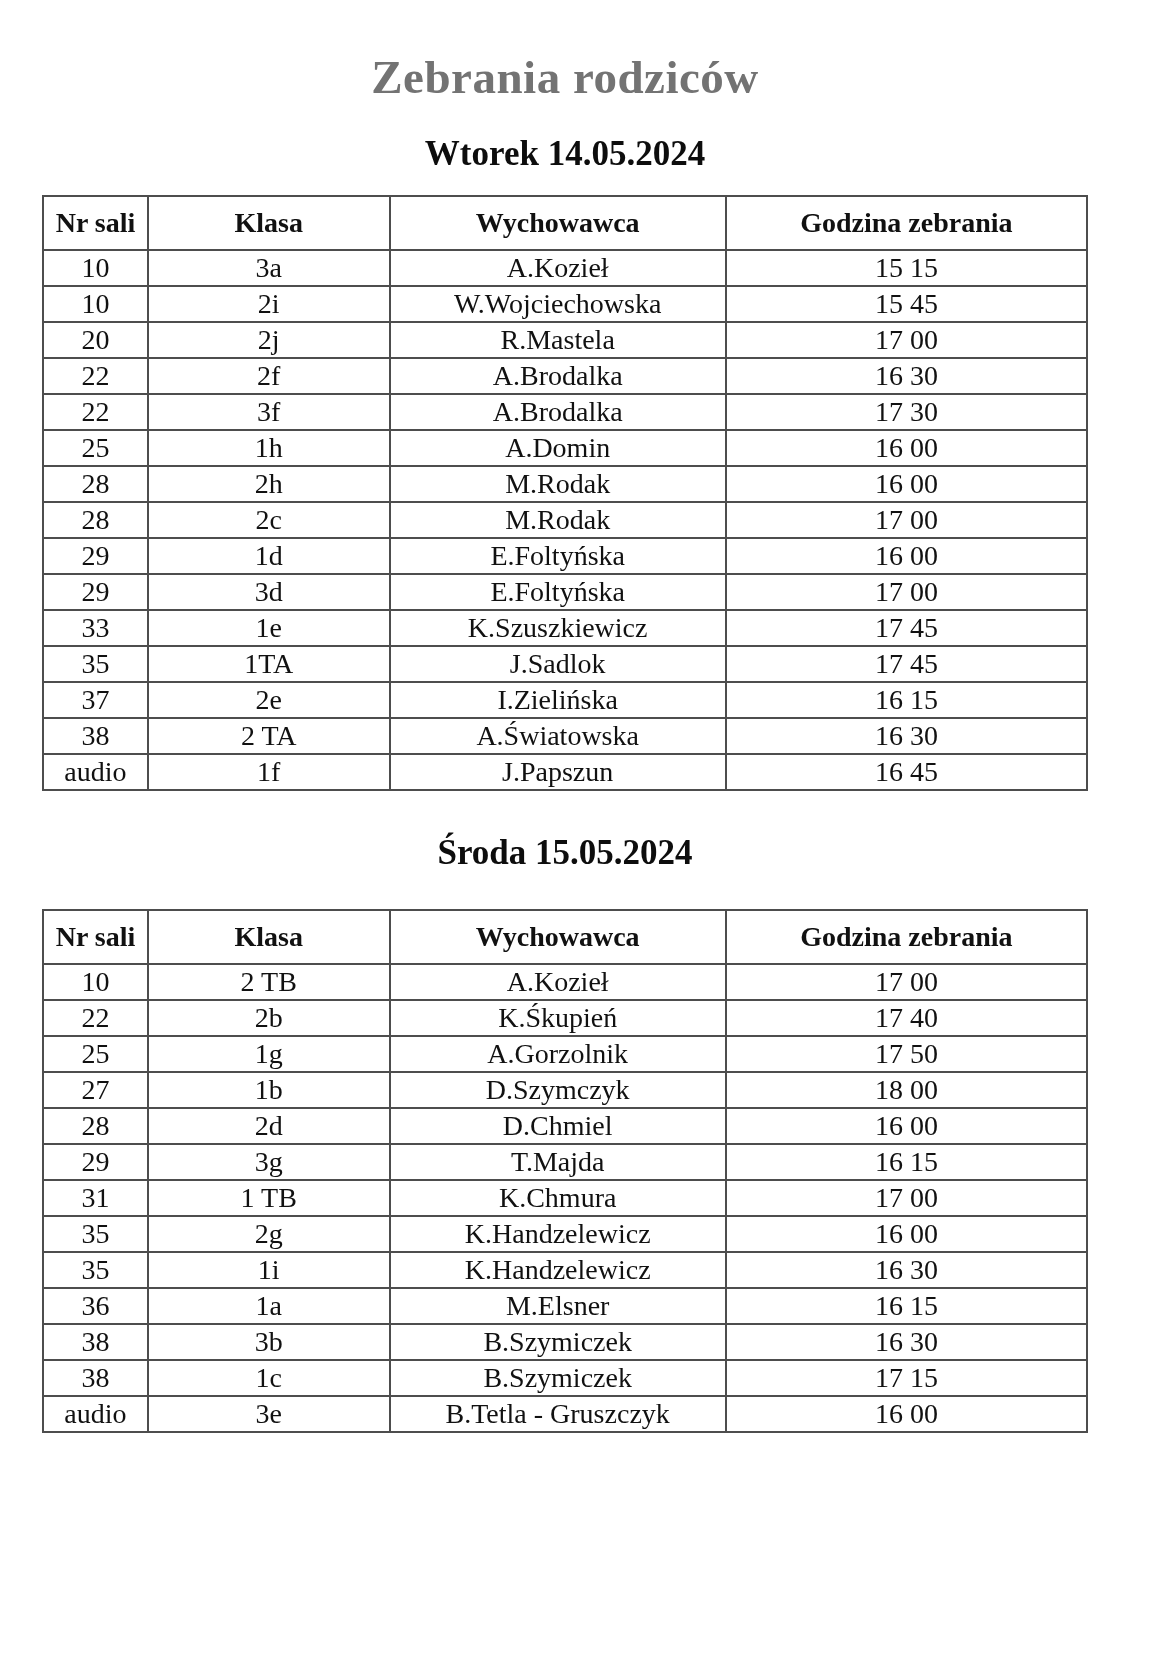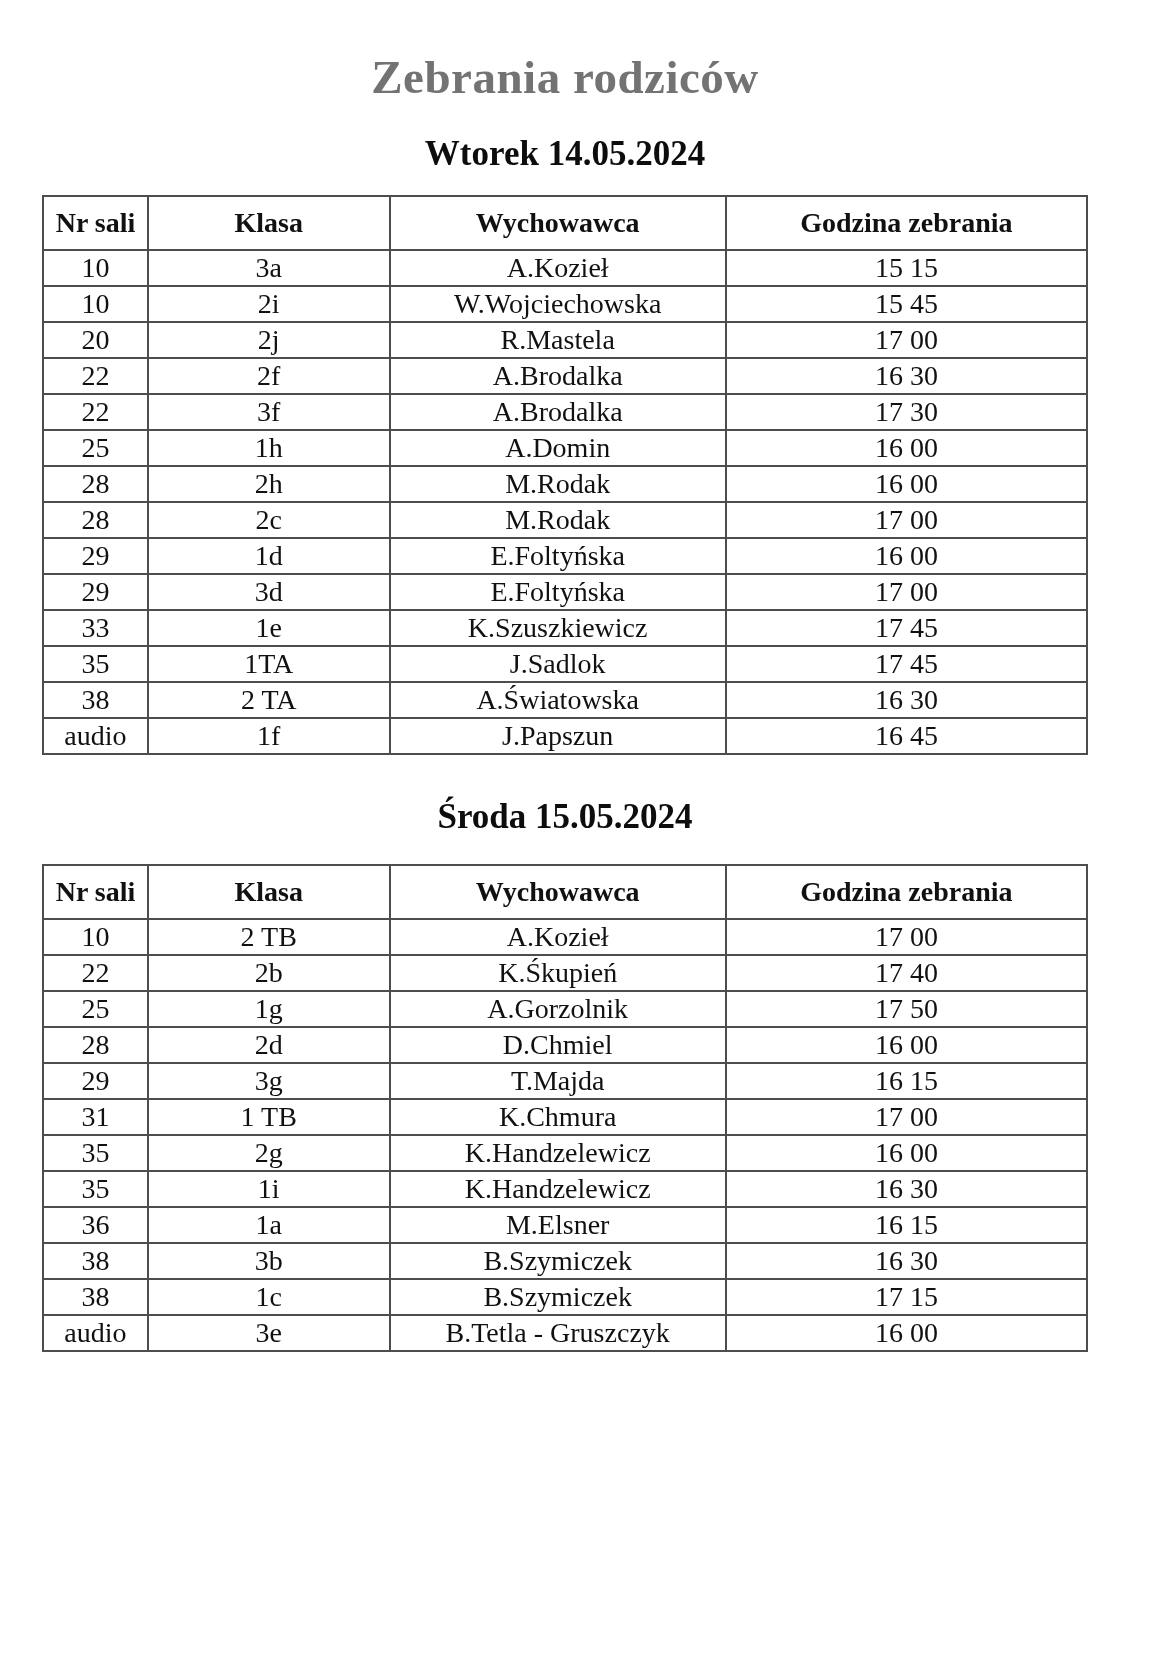--- a/index.html
+++ b/index.html
@@ -33,21 +33,21 @@
     font-weight: bold;
     color: #0d0d0d;
     margin: 0;
   }
   .day-heading.first {
     margin-top: 30px;
     margin-bottom: 21px;
   }
   .day-heading.second {
     margin-top: 42px;
-    margin-bottom: 27px;
+    margin-bottom: 36px;
   }
   table.schedule {
     width: 1046px;
     border-collapse: collapse;
     table-layout: fixed;
   }
   table.schedule th,
   table.schedule td {
     border: 2px solid #4d4d4d;
     text-align: center;
@@ -163,20 +163,26 @@
             <td>K.Szuszkiewicz</td>
             <td>17 45</td>
           </tr>
           <tr>
             <td>35</td>
             <td>1TA</td>
             <td>J.Sadlok</td>
             <td>17 45</td>
           </tr>
           <tr>
+            <td>37</td>
+            <td>2e</td>
+            <td>I.Zielińska</td>
+            <td>16 15</td>
+          </tr>
+          <tr>
             <td>38</td>
             <td>2 TA</td>
             <td>A.Światowska</td>
             <td>16 30</td>
           </tr>
           <tr>
             <td>audio</td>
             <td>1f</td>
             <td>J.Papszun</td>
             <td>16 45</td>
@@ -216,20 +222,26 @@
             <td>K.Śkupień</td>
             <td>17 40</td>
           </tr>
           <tr>
             <td>25</td>
             <td>1g</td>
             <td>A.Gorzolnik</td>
             <td>17 50</td>
           </tr>
           <tr>
+            <td>27</td>
+            <td>1b</td>
+            <td>D.Szymczyk</td>
+            <td>18 00</td>
+          </tr>
+          <tr>
             <td>28</td>
             <td>2d</td>
             <td>D.Chmiel</td>
             <td>16 00</td>
           </tr>
           <tr>
             <td>29</td>
             <td>3g</td>
             <td>T.Majda</td>
             <td>16 15</td>

